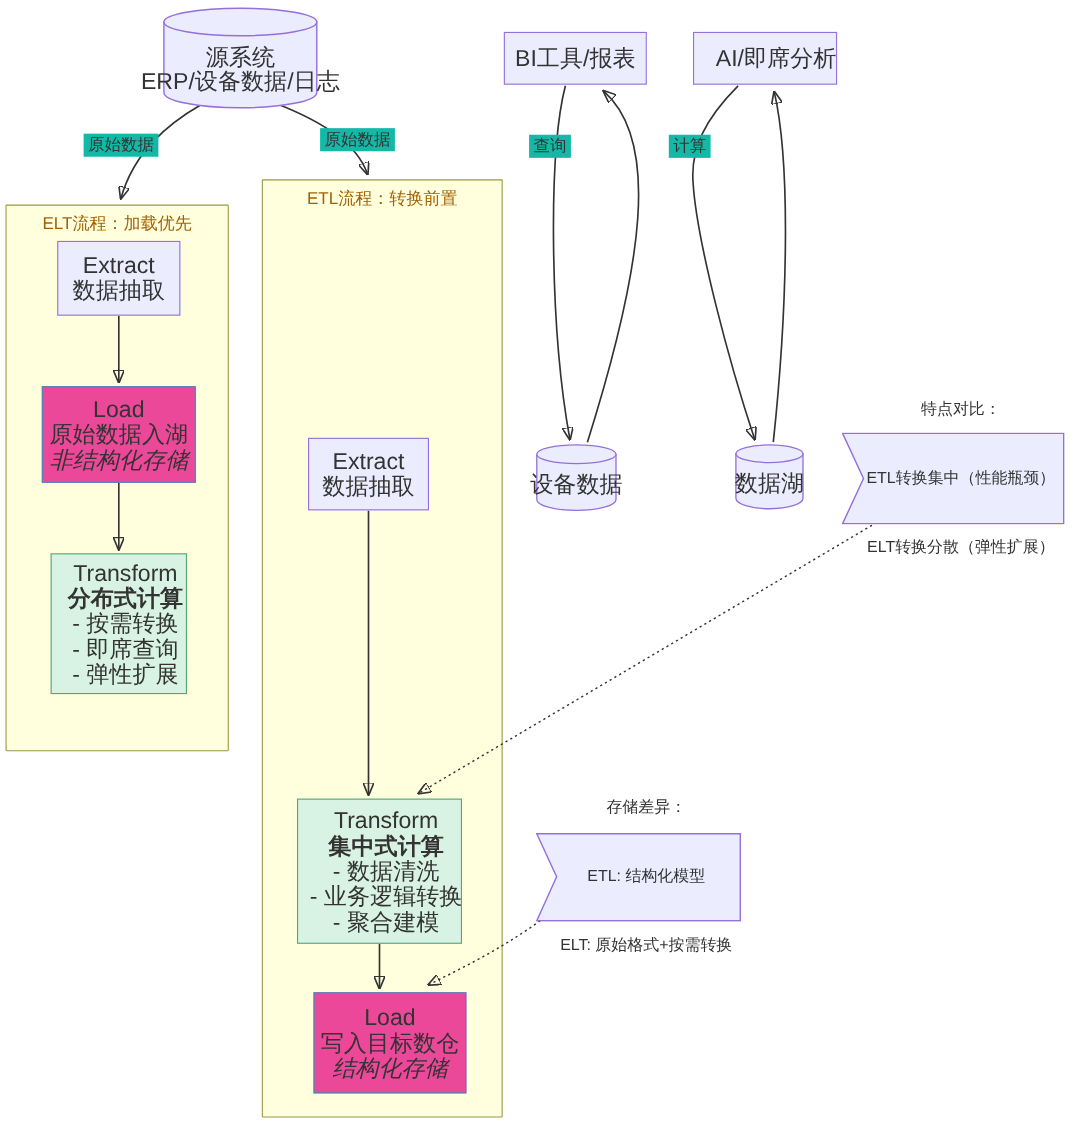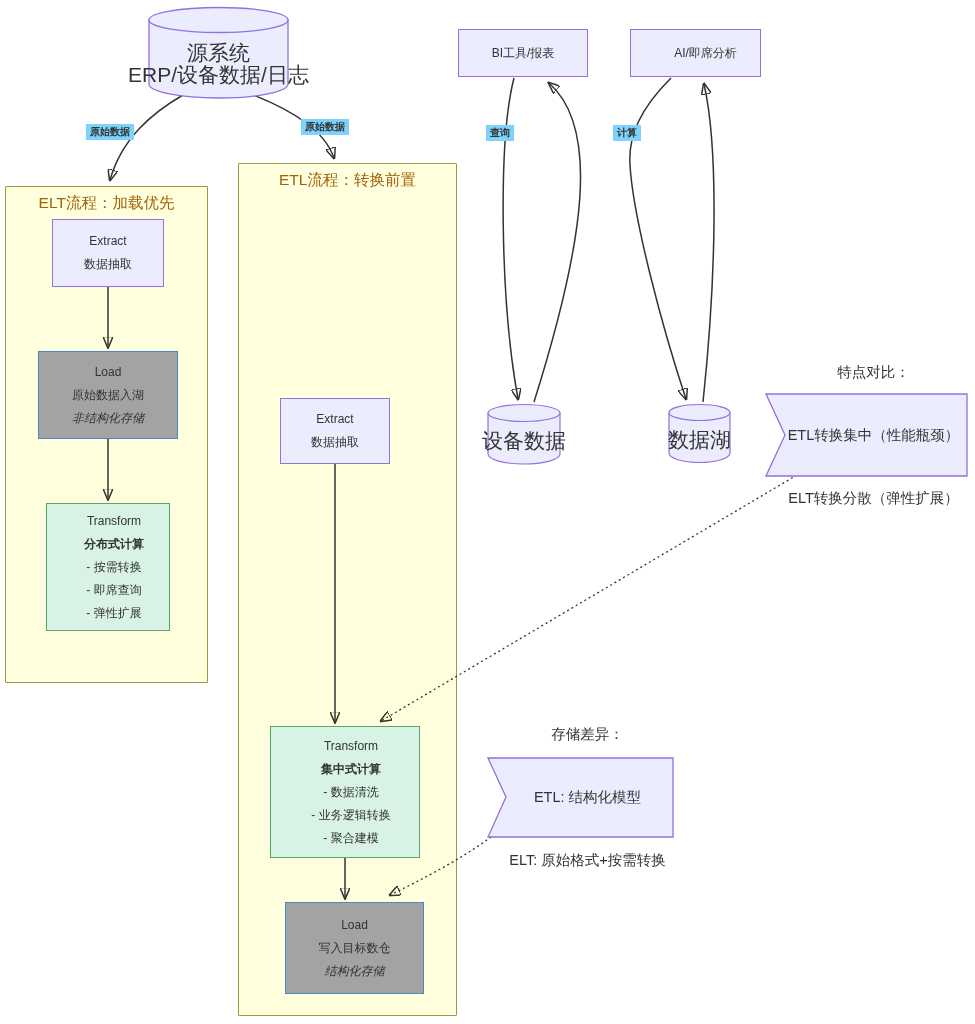--- a/index.html
+++ b/index.html
@@ -18,24 +18,24 @@
     font-size:15.5px;color:#a16207;white-space:nowrap;
   }
   
   #edges{position:absolute;left:0;top:0;width:975px;height:1024px;pointer-events:none;}
   #edges path{fill:none;stroke:#333333;stroke-width:1.5px;}
   #edges path.dotted{stroke-dasharray:2,3;stroke-width:1.3px;}
   
   .node{
     position:absolute;box-sizing:border-box;border:1px solid;
     display:flex;flex-direction:column;align-items:center;justify-content:center;
-    font-size:12px;line-height:23px;text-align:center;white-space:nowrap;
+    font-size:21px;line-height:23px;text-align:center;white-space:nowrap;
   }
   .purple{background:#ECECFF;border-color:#9370DB;}
-  .blue{background:#a3a3a3;border-color:#4a88c2;}
+  .blue{background:#ec4899;border-color:#4a88c2;}
   .green{background:#d8f3e3;border-color:#53a86f;padding-left:12px;}
   .bold{font-weight:bold;}
   .italic{font-style:italic;}
   
   .cyl{position:absolute;}
   .cyl svg{position:absolute;left:0;top:0;overflow:visible;}
   .cyl .cyl-label{
     position:absolute;left:0;right:0;display:flex;flex-direction:column;align-items:center;
     font-size:21px;line-height:22px;color:#333;text-align:center;white-space:nowrap;
   }
@@ -43,21 +43,21 @@
   .note{position:absolute;}
   .note svg{position:absolute;left:0;top:0;}
   .note .note-text{
     position:absolute;left:16px;right:2px;top:0;bottom:0;
     display:flex;flex-direction:column;align-items:center;justify-content:center;
     font-size:14.5px;line-height:21px;color:#333;text-align:center;white-space:nowrap;gap:42px;
   }
   
   .edge-label{
     position:absolute;transform:translate(-50%,-50%);
-    background:#7dd3fc;color:#333;font-size:10px;padding:1px 4px;white-space:nowrap;font-weight:bold;
+    background:#14b8a6;color:#333;font-size:15px;padding:1px 4px;white-space:nowrap;
   }
 </style>
 </head>
 <body>
 
 <div id="canvas">
 
   <div class="subgraph" style="left:5px;top:186px;width:203px;height:497px;">
     <div class="subgraph-title">ELT流程：加载优先</div>
   </div>

